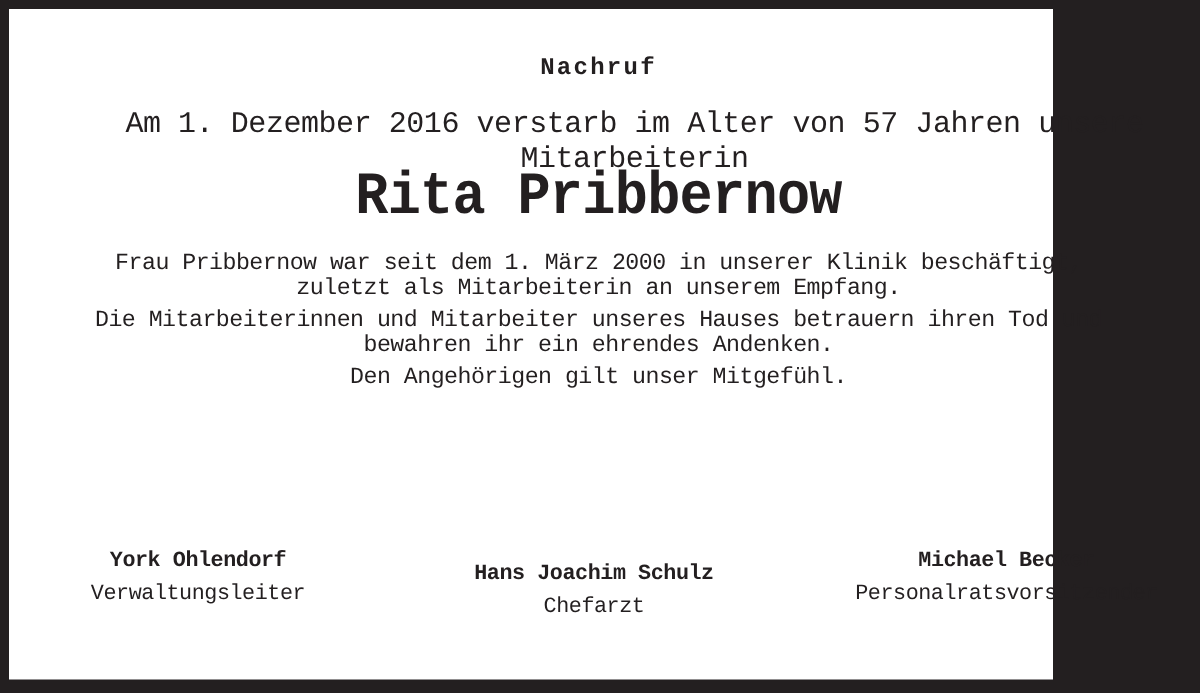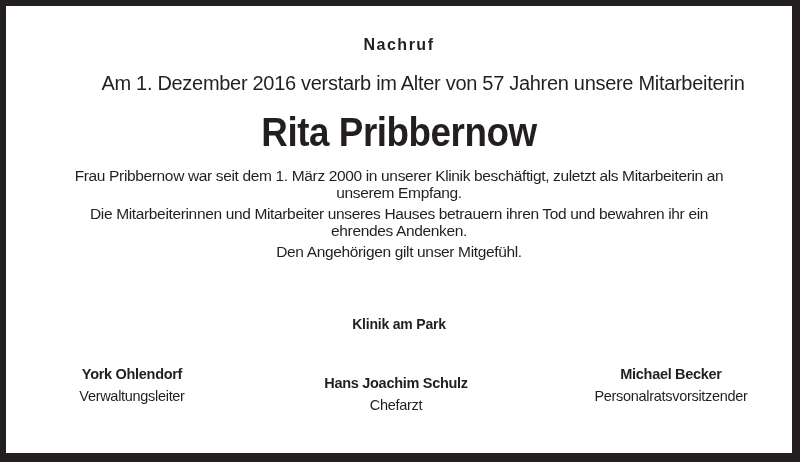--- a/index.html
+++ b/index.html
@@ -7,22 +7,23 @@
       width: 800px; height: 462px;
       background: #231f20;
       position: relative;
       overflow: hidden;
       font-family: "Liberation Sans", sans-serif;
       color: #231f20;
     }
     .page {
       position: absolute;
       left: 6px; top: 6px;
-      width: 786px; height: 447px;
+      width: 696px; height: 447px;
       background: #ffffff;
+      font-family: Liberation Mono, monospace;
     }
     .center { position: absolute; left: 0; width: 786px; text-align: center; }
     .heading {
       top: 30px;
       font-size: 16px; font-weight: bold; letter-spacing: 1.5px;
     }
     .intro {
       top: 66px;
       font-size: 20px; letter-spacing: -0.3px; padding-left: 24px;
     }
@@ -58,21 +59,20 @@
   <div class="center intro">Am 1. Dezember 2016 verstarb im Alter von 57 Jahren unsere Mitarbeiterin</div>
   <div class="center name">Rita Pribbernow</div>
 
   <div class="center body-text">
     <p>Frau Pribbernow war seit dem 1. März 2000 in unserer Klinik beschäftigt, zuletzt als Mitarbeiterin an unserem Empfang.</p>
     <p>Die Mitarbeiterinnen und Mitarbeiter unseres Hauses betrauern ihren Tod und bewahren ihr ein ehrendes Andenken.</p>
     <p>Den Angehörigen gilt unser Mitgefühl.</p>
   </div>
 
   <div class="center org">
-    <div>Klinik am Park</div>
   </div>
 
   <div class="sig sig-1">
     <span class="sname">York Ohlendorf</span>
     <span class="stitle">Verwaltungsleiter</span>
   </div>
   <div class="sig sig-2">
     <span class="sname">Hans Joachim Schulz</span>
     <span class="stitle">Chefarzt</span>
   </div>

